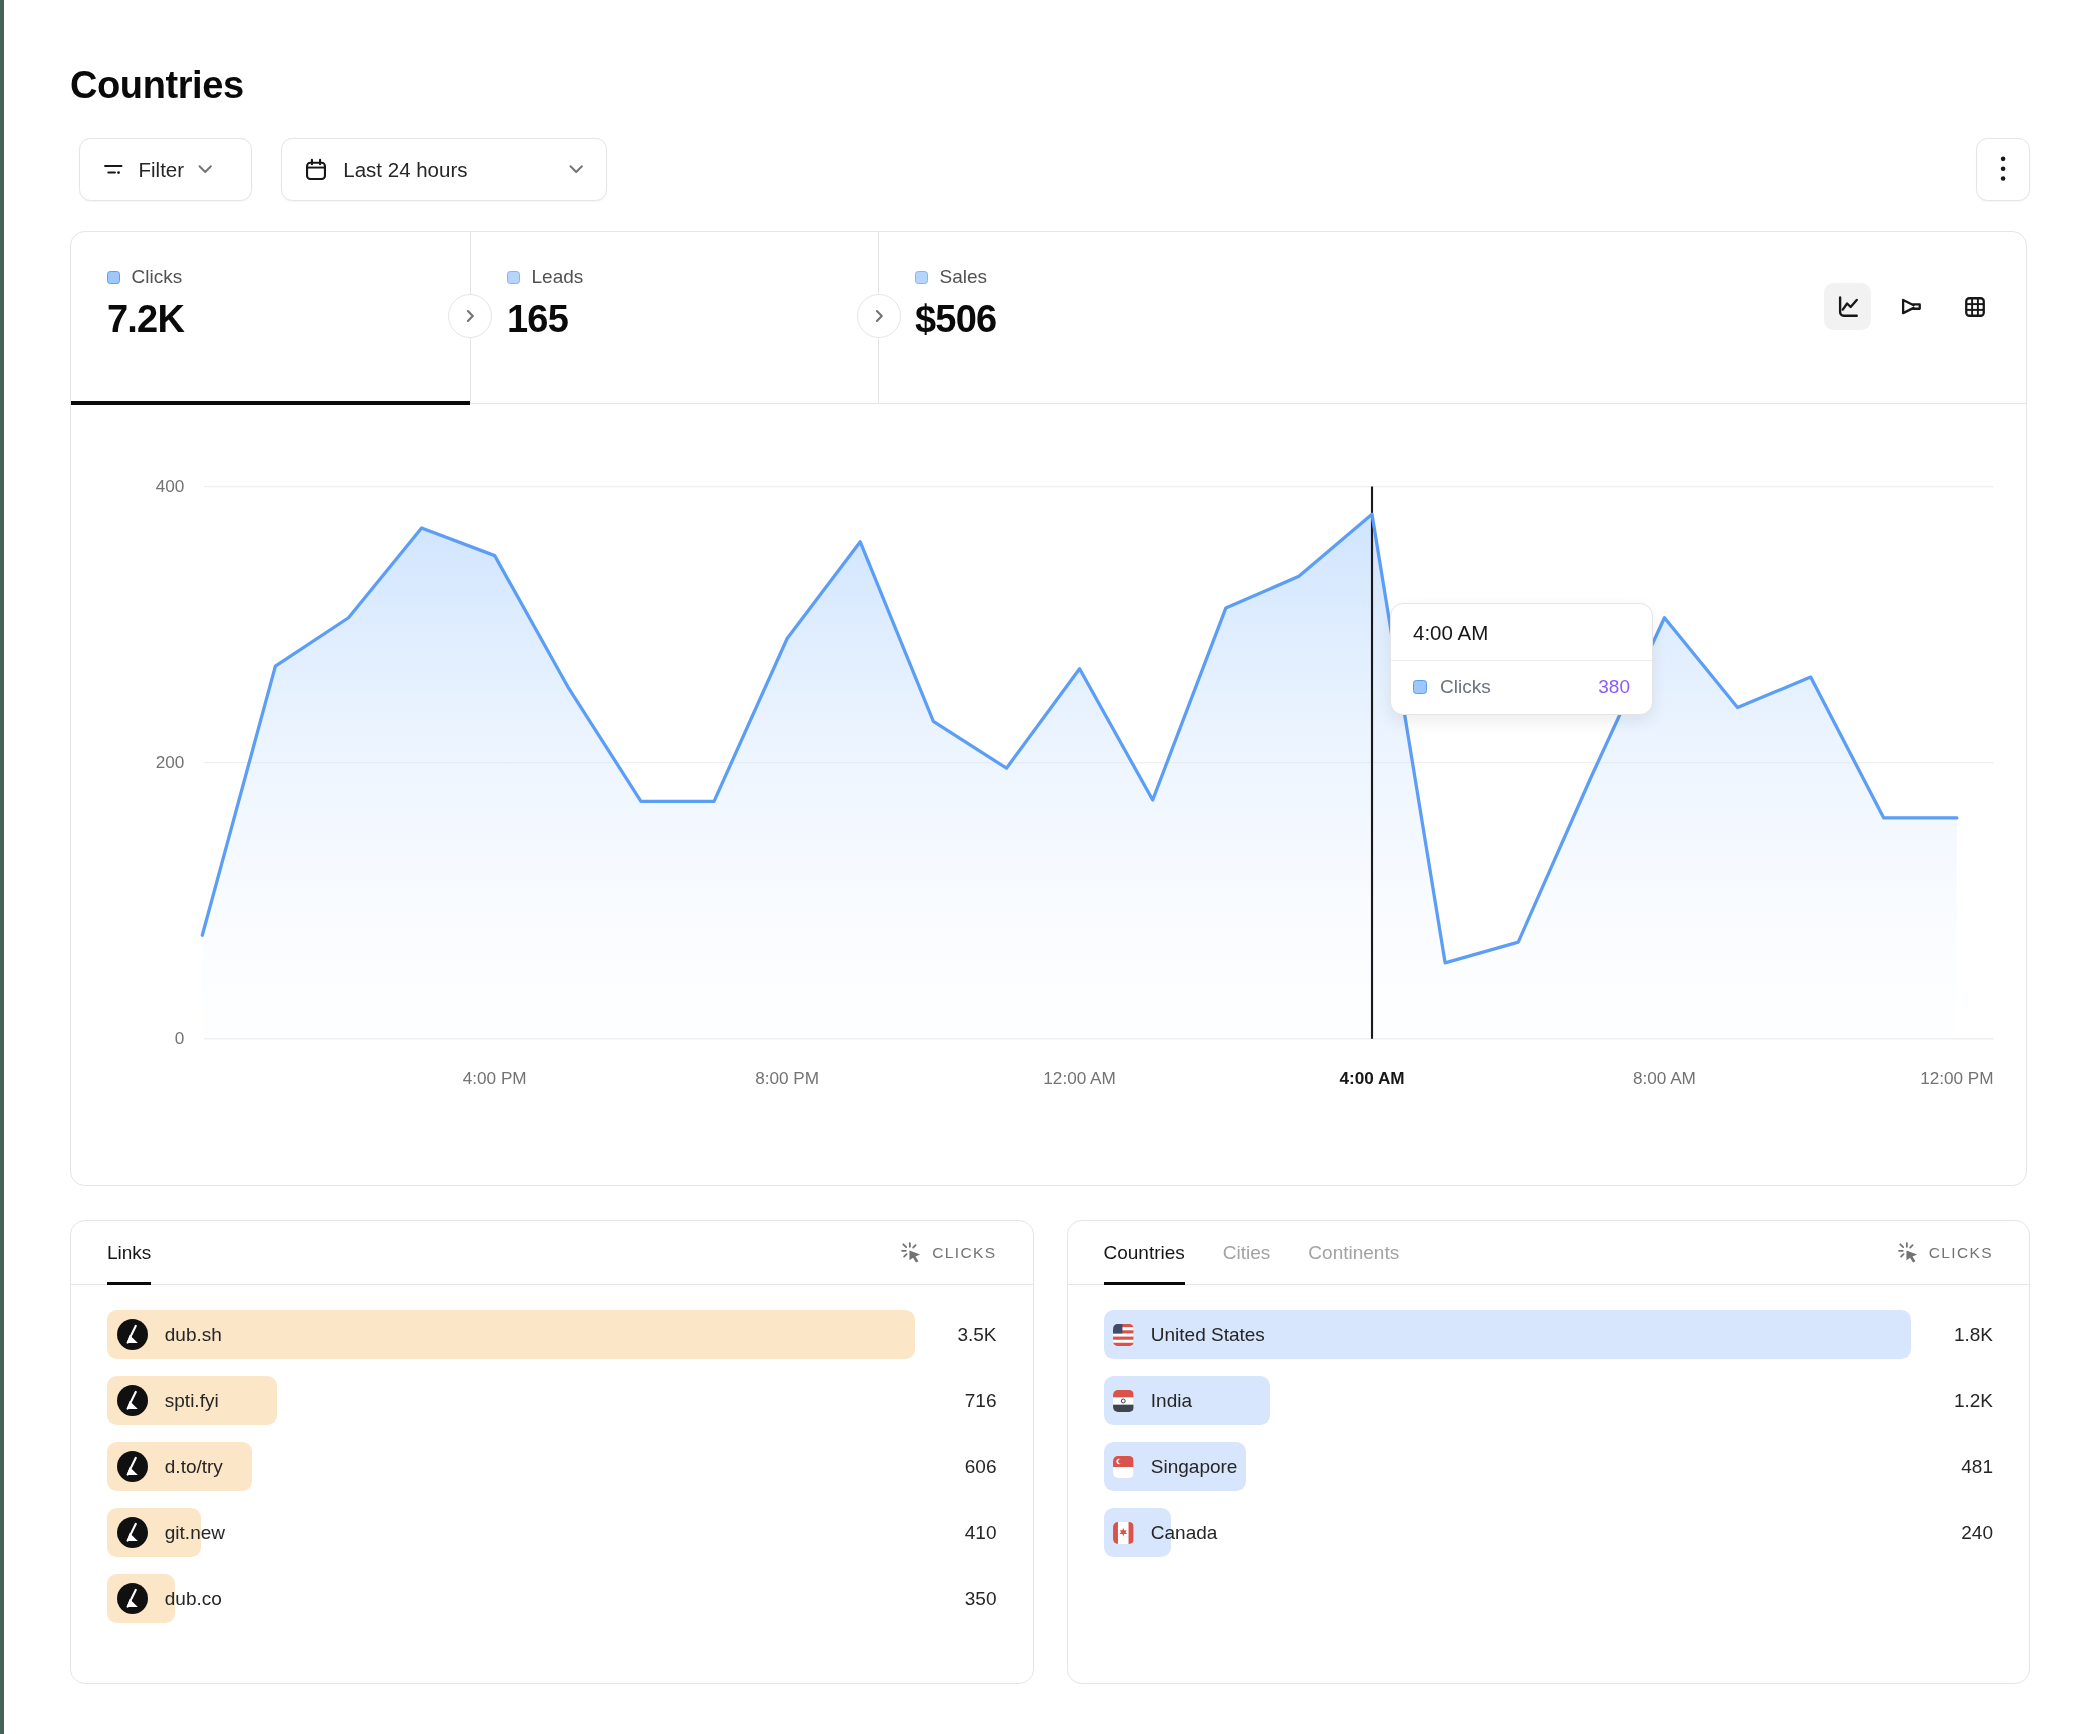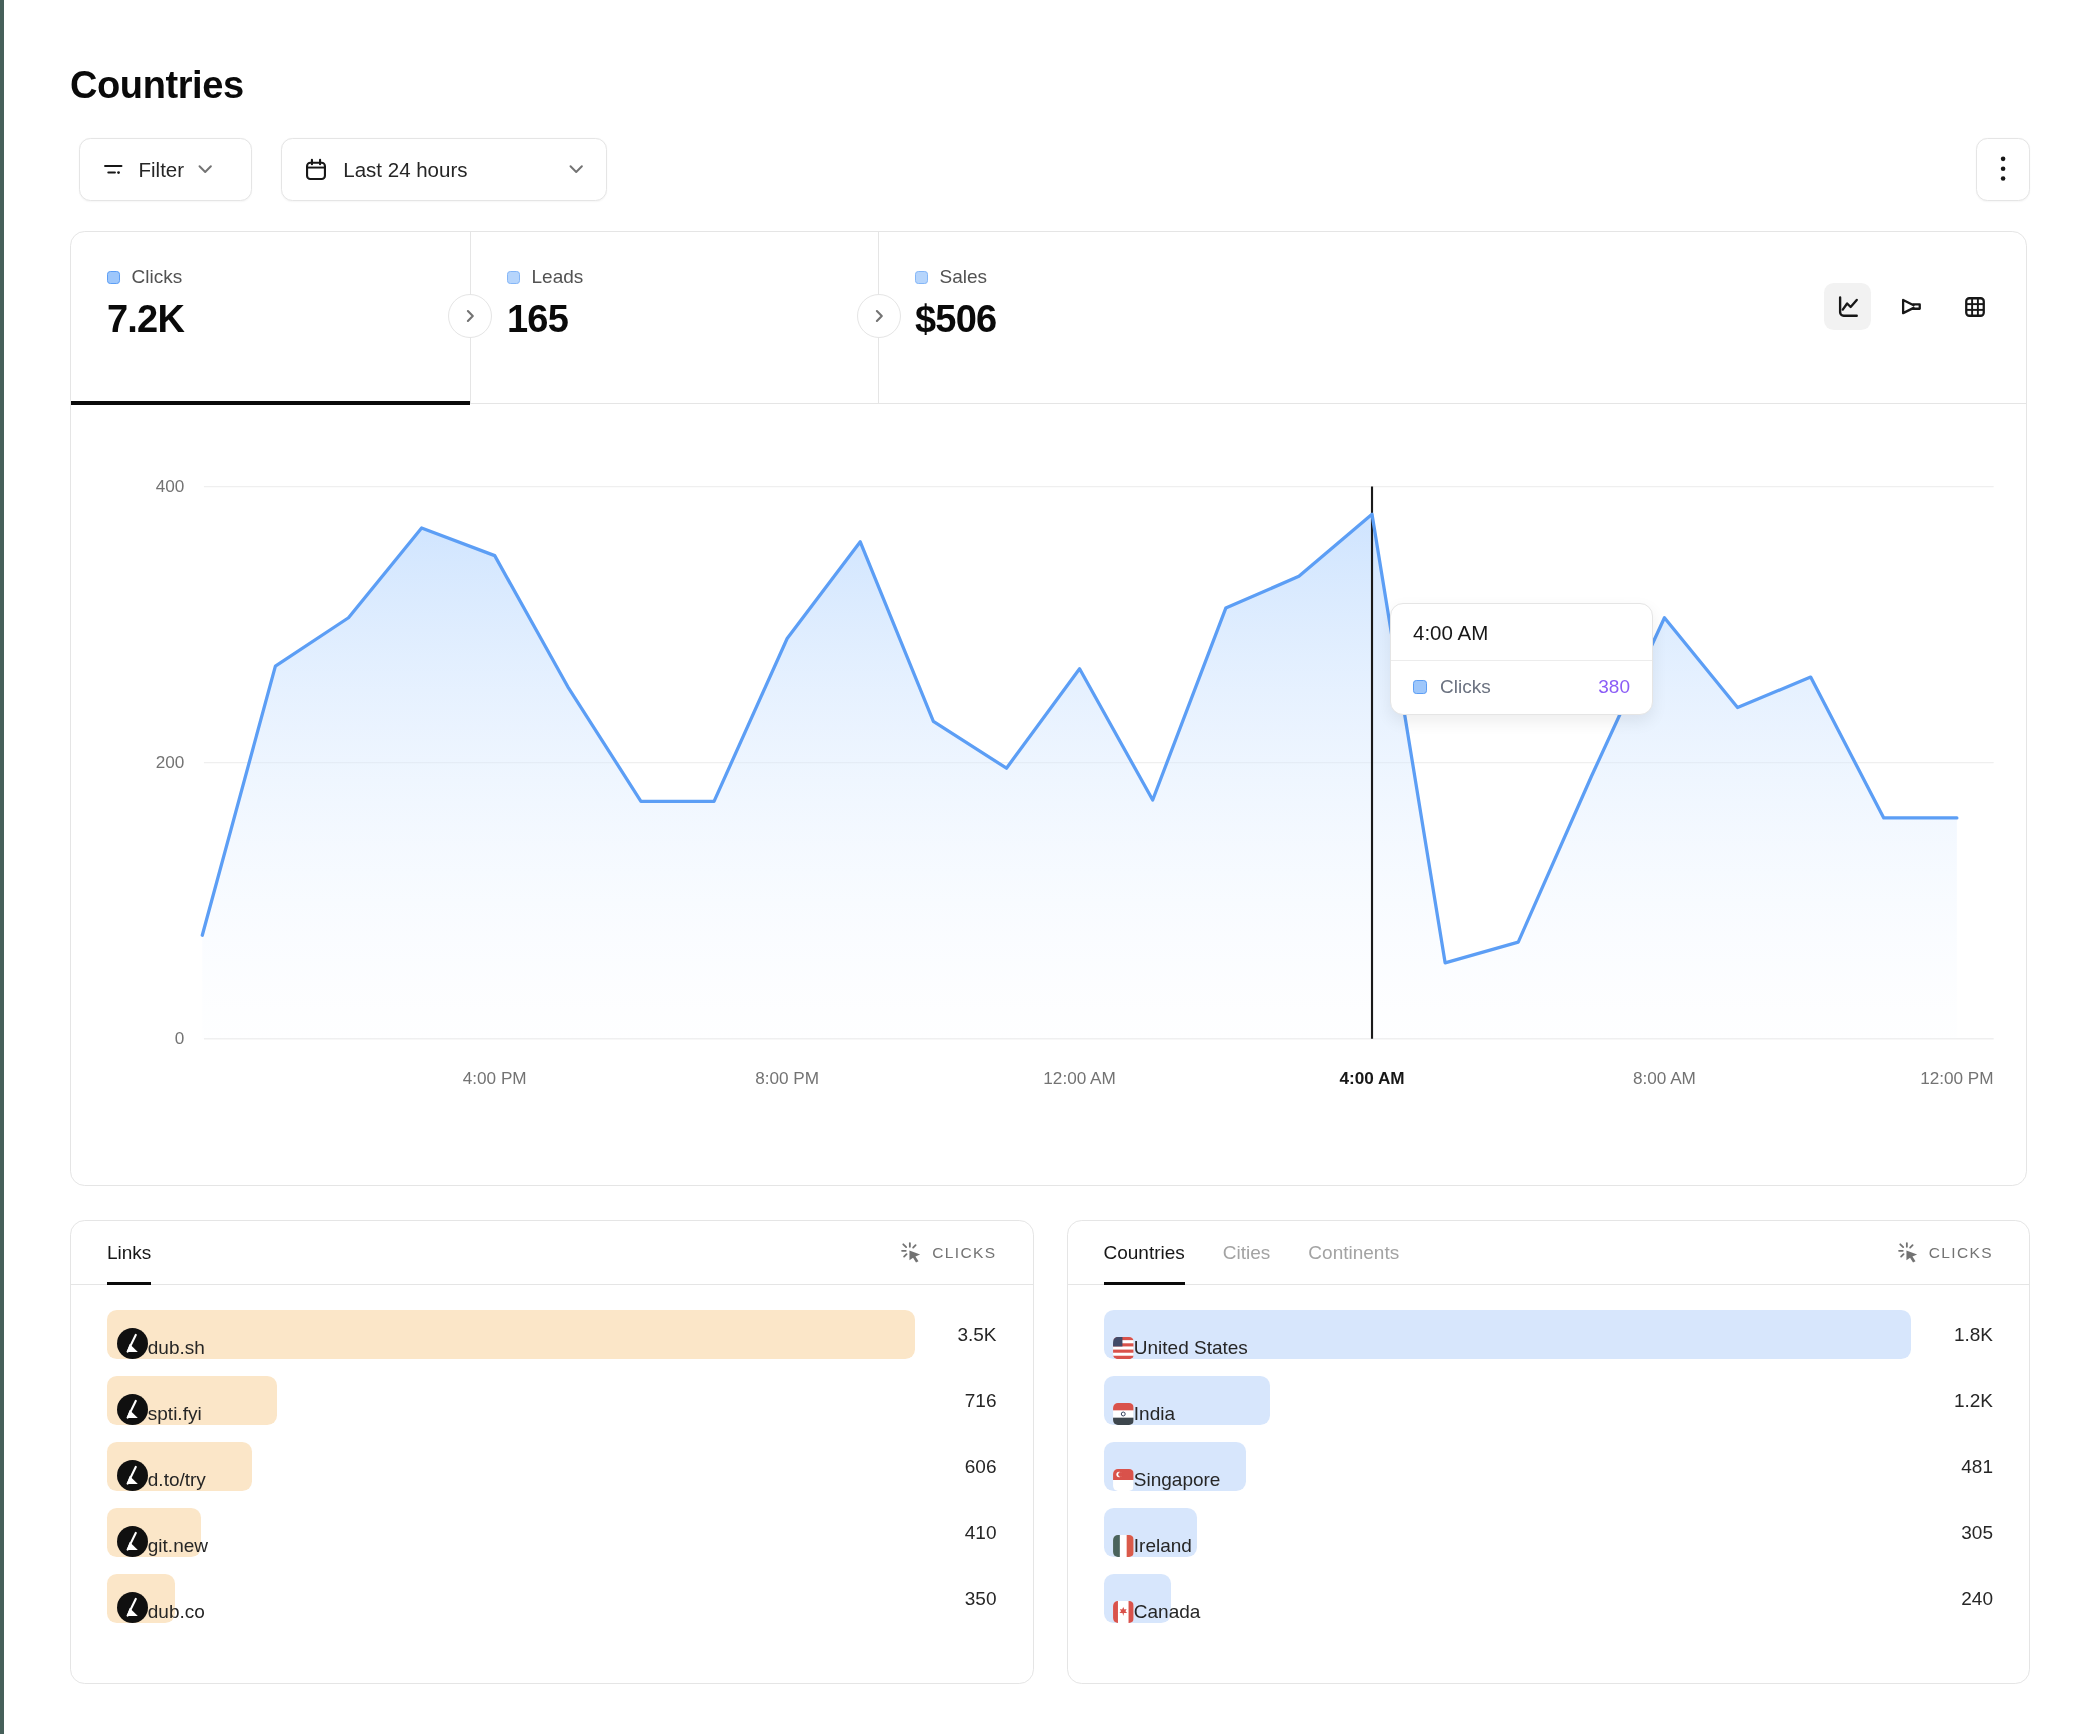--- a/index.html
+++ b/index.html
@@ -58,21 +58,21 @@
   .panel-tab.active{color:#171717;font-weight:500;}
   .panel-tab.active .tab-underline{position:absolute;left:0;right:0;bottom:-1.2px;height:3.3px;background:#0a0a0a;}
   .metric-col{margin-left:auto;display:flex;align-items:center;gap:9px;color:#737373;
       font-size:15.5px;letter-spacing:.09em;font-weight:500;}
   .rows{padding:25px 36px 0 36px;}
   .row{position:relative;height:49px;margin-bottom:17px;}
   .bar-track{position:absolute;left:0;top:0;right:82px;height:100%;}
   .bar{height:100%;border-radius:9.8px;min-width:38px;}
   .bar.link{background:#fbe6c8;}
   .bar.country{background:#d7e6fc;}
-  .row-head{position:absolute;left:9.8px;top:0;height:100%;display:flex;align-items:flex-end;}
+  .row-head{position:absolute;left:9.8px;top:0;height:100%;display:flex;align-items:center;gap:17px;}
   .row-label{font-size:19px;color:#262626;}
   .row-value{position:absolute;right:0;top:0;height:100%;display:flex;align-items:center;font-size:19px;color:#262626;}
   .logo-circle{width:31px;height:31px;border-radius:50%;background:#101010;display:flex;align-items:center;justify-content:center;}
   .flag{width:20.5px;height:22px;border-radius:4.9px;overflow:hidden;display:flex;box-shadow:0 0 0 0.8px rgba(0,0,0,.06) inset;}
 </style>
 </head>
 <body>
 
 <div class="edge-strip"></div>
 
@@ -409,36 +409,20 @@
                   <circle cx="7.5" cy="6.7" r="3.4" fill="#fff"></circle>
                   <circle cx="9.3" cy="6.7" r="3" fill="#d9524b"></circle>
                 </svg>
               </span>
               <span class="row-label">Singapore</span>
             </div>
             <span class="row-value">481</span>
           </div>
           <div class="row">
             <div class="bar-track">
-              <div class="bar country" style="width:11.6%"></div>
-            </div>
-            <div class="row-head">
-              <span class="flag">
-                <svg width="20.5" height="22" viewBox="0 0 25 27">
-                  <rect width="25" height="27" fill="#fff"></rect>
-                  <rect width="8.3" height="27" fill="#4a635c"></rect>
-                  <rect x="16.7" width="8.3" height="27" fill="#da5a4a"></rect>
-                </svg>
-              </span>
-              <span class="row-label">Ireland</span>
-            </div>
-            <span class="row-value">305</span>
-          </div>
-          <div class="row">
-            <div class="bar-track">
               <div class="bar country" style="width:8.4%"></div>
             </div>
             <div class="row-head">
               <span class="flag">
                 <svg width="20.5" height="22" viewBox="0 0 25 27">
                   <rect width="25" height="27" fill="#fff"></rect>
                   <rect width="6" height="27" fill="#d9524b"></rect>
                   <rect x="19" width="6" height="27" fill="#d9524b"></rect>
                   <polygon points="12.5,7.5 13.9,10.4 16.6,9.8 15.2,12.6 17.2,14.8 13.4,14.8 12.5,18.5 11.6,14.8 7.8,14.8 9.8,12.6 8.4,9.8 11.1,10.4" fill="#d9524b"></polygon>
                 </svg>

